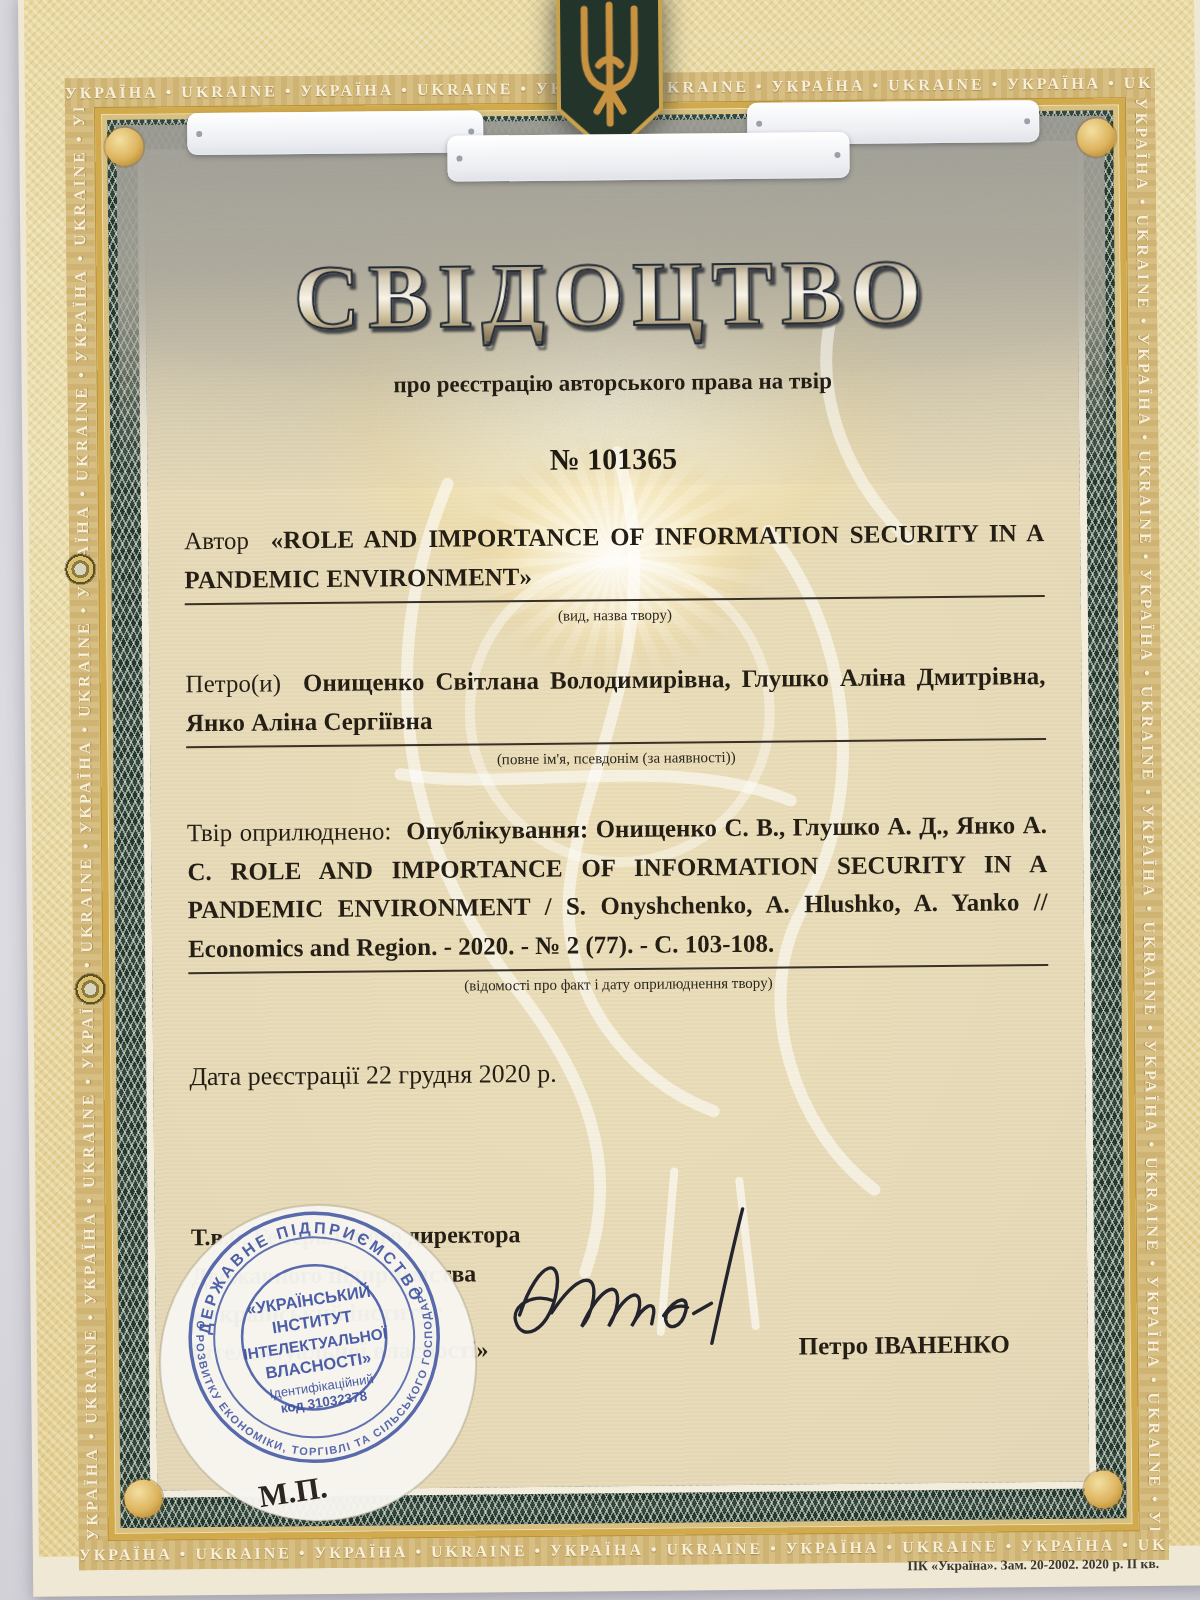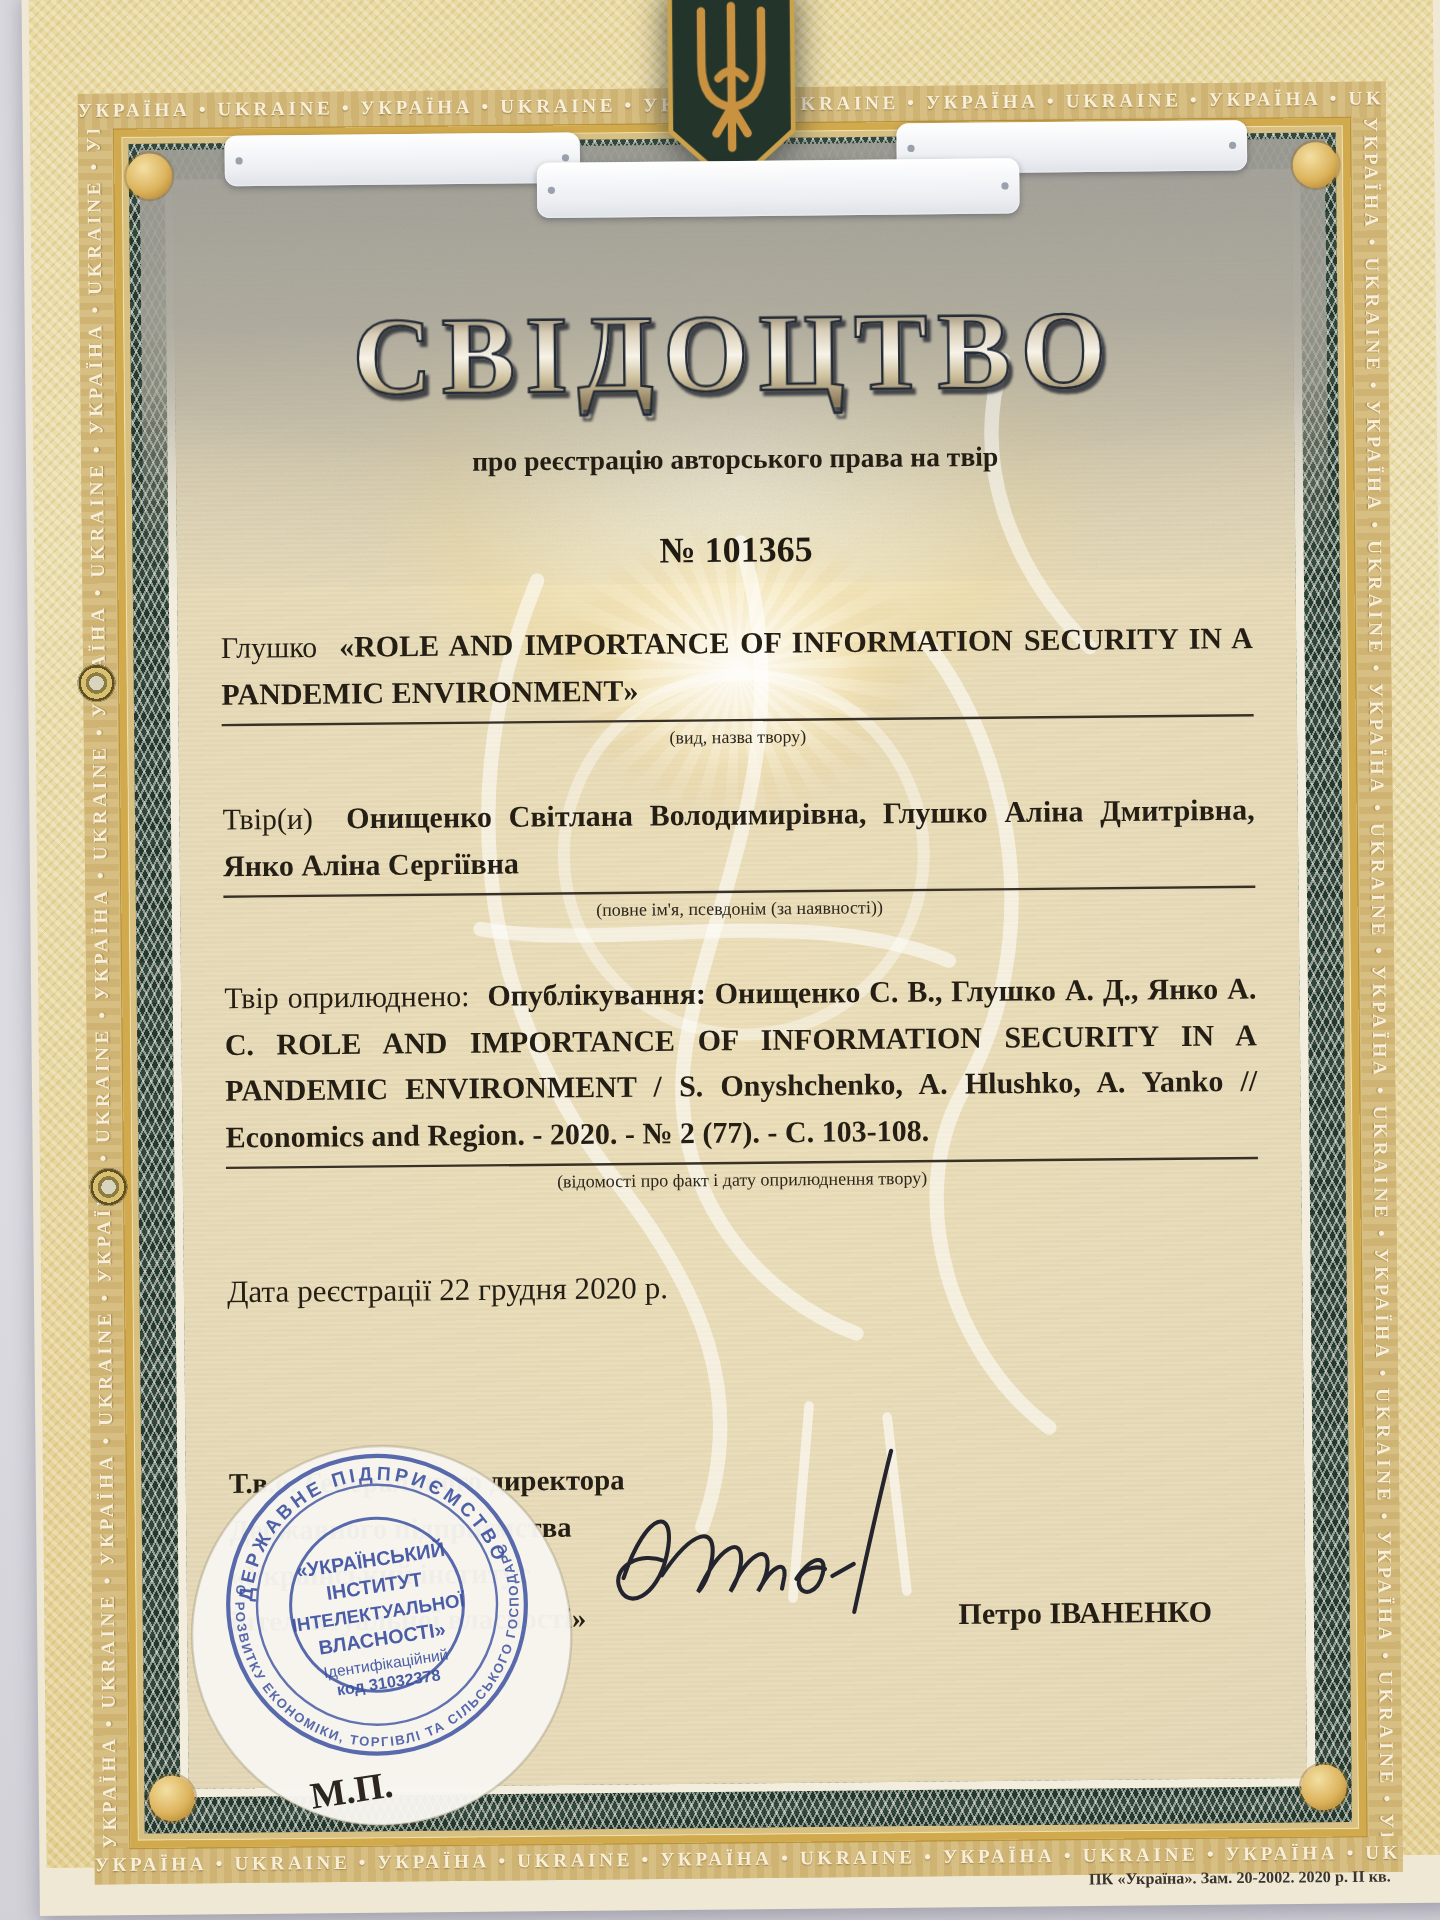--- a/index.html
+++ b/index.html
@@ -167,28 +167,28 @@
               <path d="M520,1020 L505,1180 M585,1030 L600,1175" stroke-width="8" stroke="rgba(255,255,255,0.6)"></path>
             </g>
           </svg>
 
           <div class="content">
             <div class="title">СВІДОЦТВО</div>
             <div class="subtitle">про реєстрацію авторського права на твір</div>
             <div class="number">№ 101365</div>
 
             <div class="para p1">
-              <span class="lab">Глушко</span>&nbsp;
+              <span class="lab">Автор</span>&nbsp;
               <span class="val">«ROLE AND IMPORTANCE OF INFORMATION SECURITY IN A PANDEMIC ENVIRONMENT»</span>
               <div class="rule"></div>
               <div class="caption">(вид, назва твору)</div>
             </div>
 
             <div class="para p2">
-              <span class="lab">Твір(и)</span>&nbsp;
+              <span class="lab">Петро(и)</span>&nbsp;
               <span class="val">Онищенко Світлана Володимирівна, Глушко Аліна Дмитрівна, Янко Аліна Сергіївна</span>
               <div class="rule"></div>
               <div class="caption">(повне ім'я, псевдонім (за наявності))</div>
             </div>
 
             <div class="para p3">
               <span class="lab">Твір оприлюднено:</span>&nbsp;
               <span class="val">Опублікування: Онищенко С. В., Глушко А. Д., Янко А. С. ROLE AND IMPORTANCE OF INFORMATION SECURITY IN A PANDEMIC ENVIRONMENT / S. Onyshchenko, A. Hlushko, A. Yanko // Economics and Region. - 2020. - № 2 (77). - С. 103-108.</span>
               <div class="rule"></div>
               <div class="caption">(відомості про факт і дату оприлюднення твору)</div>

